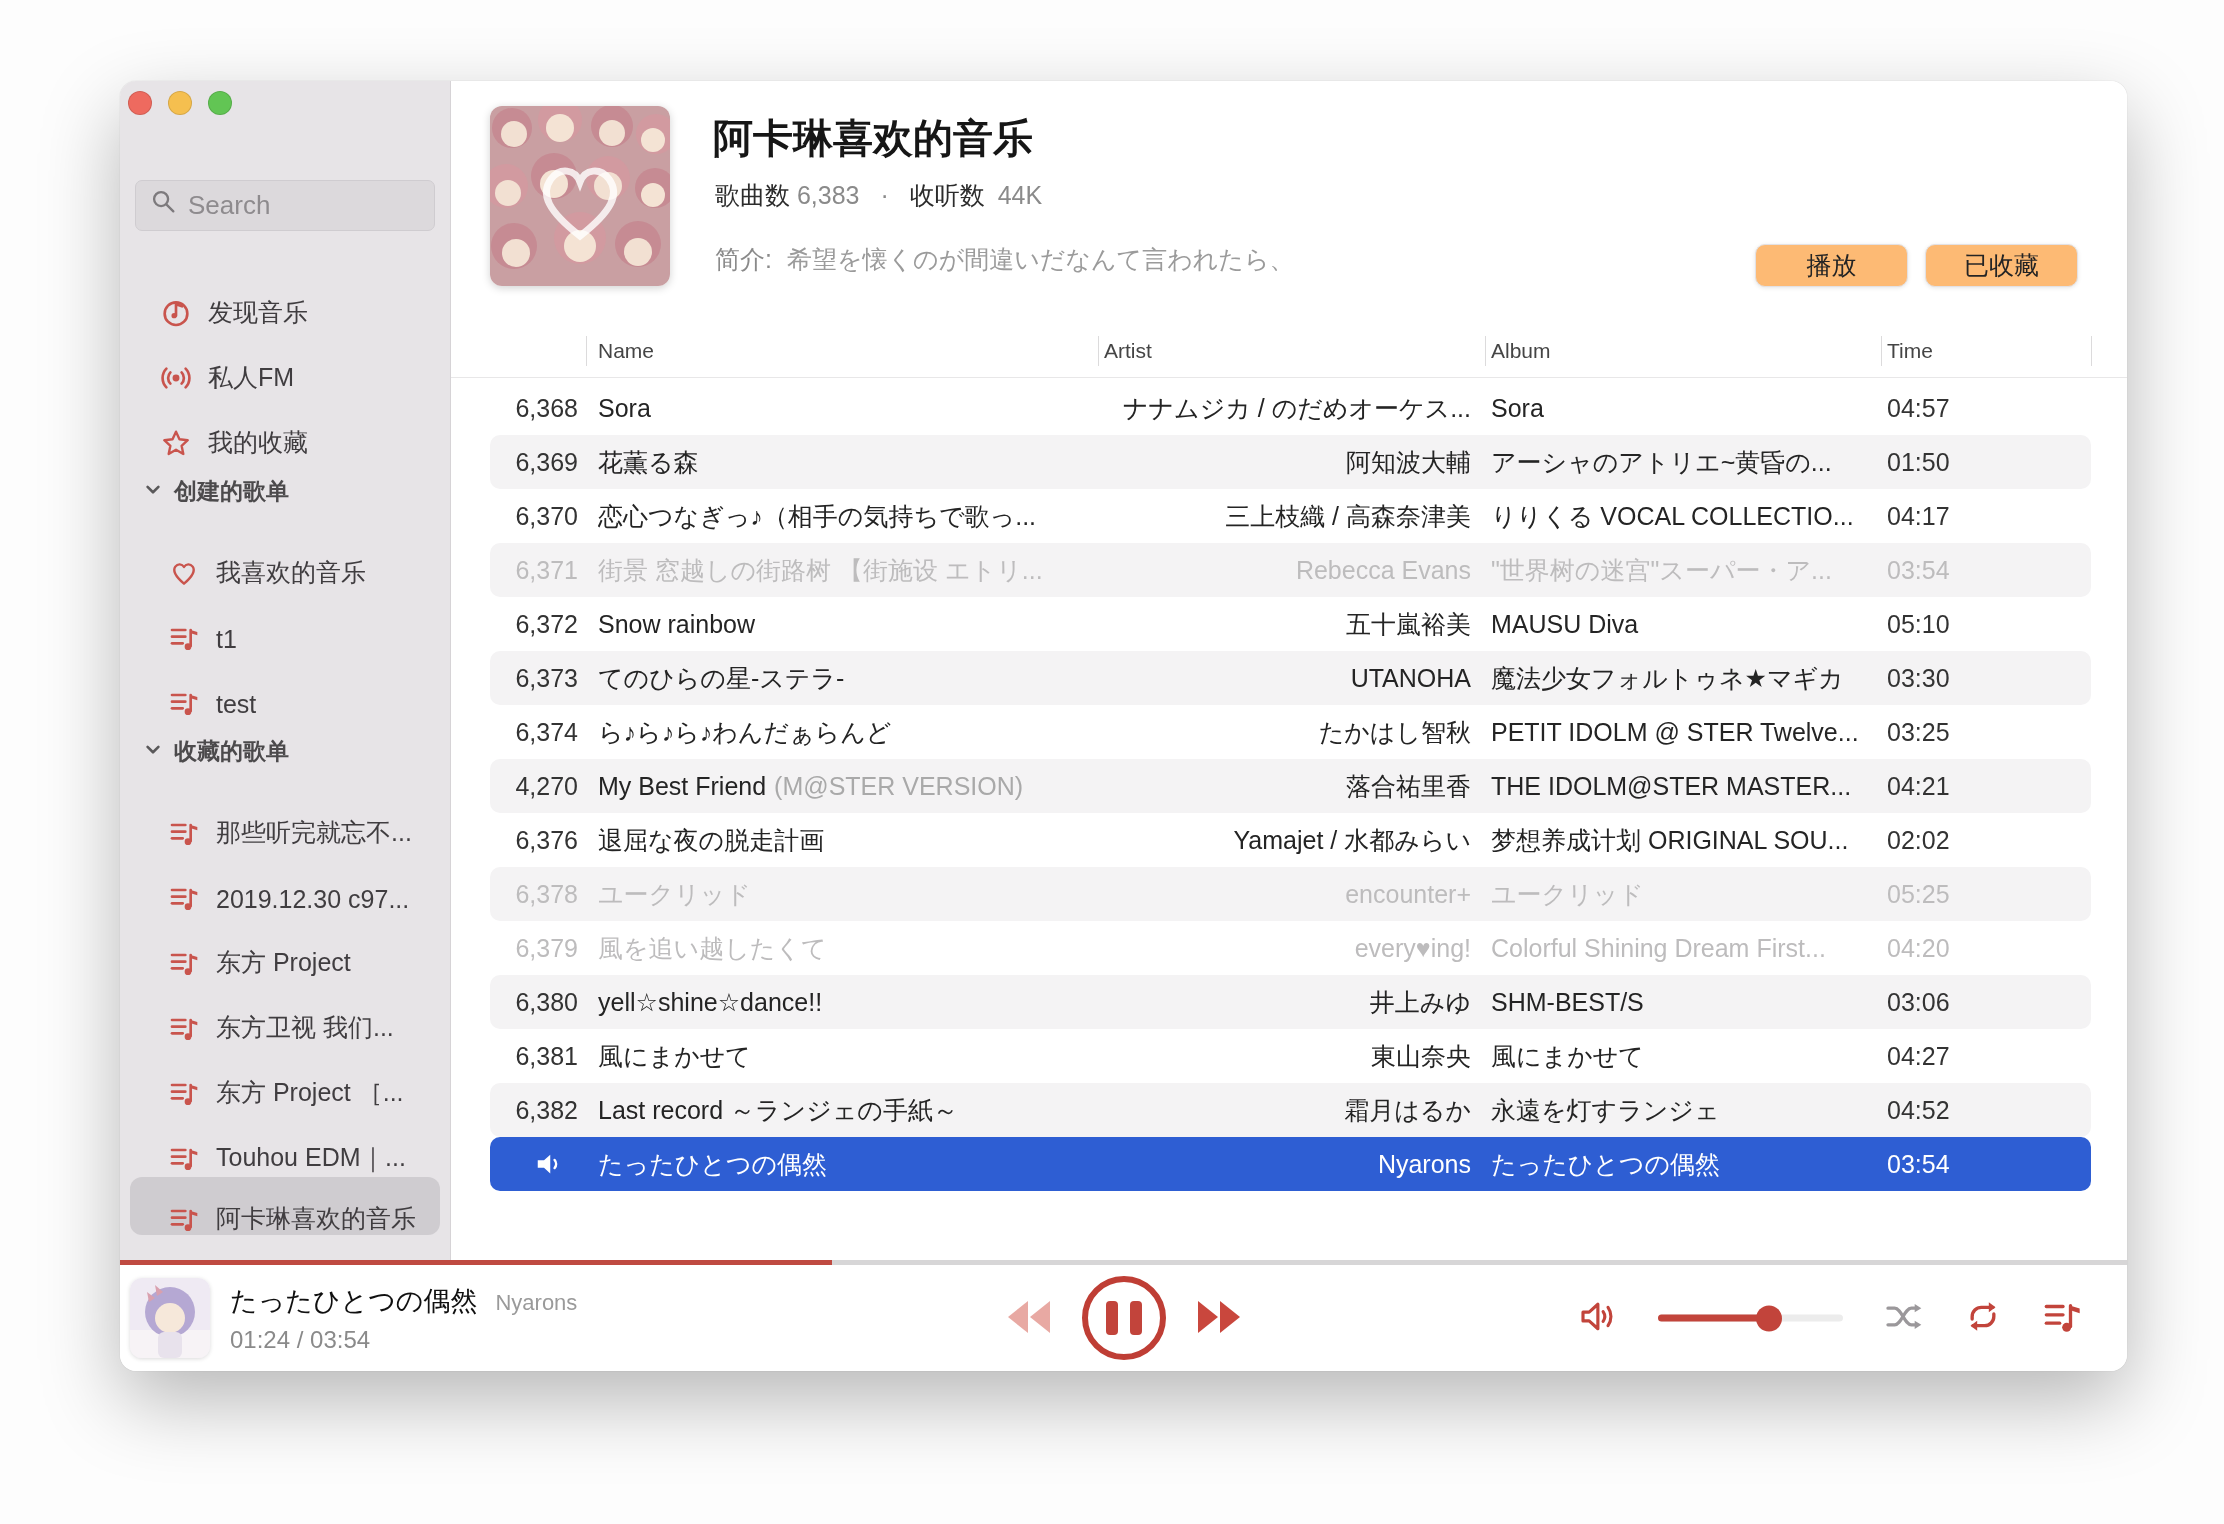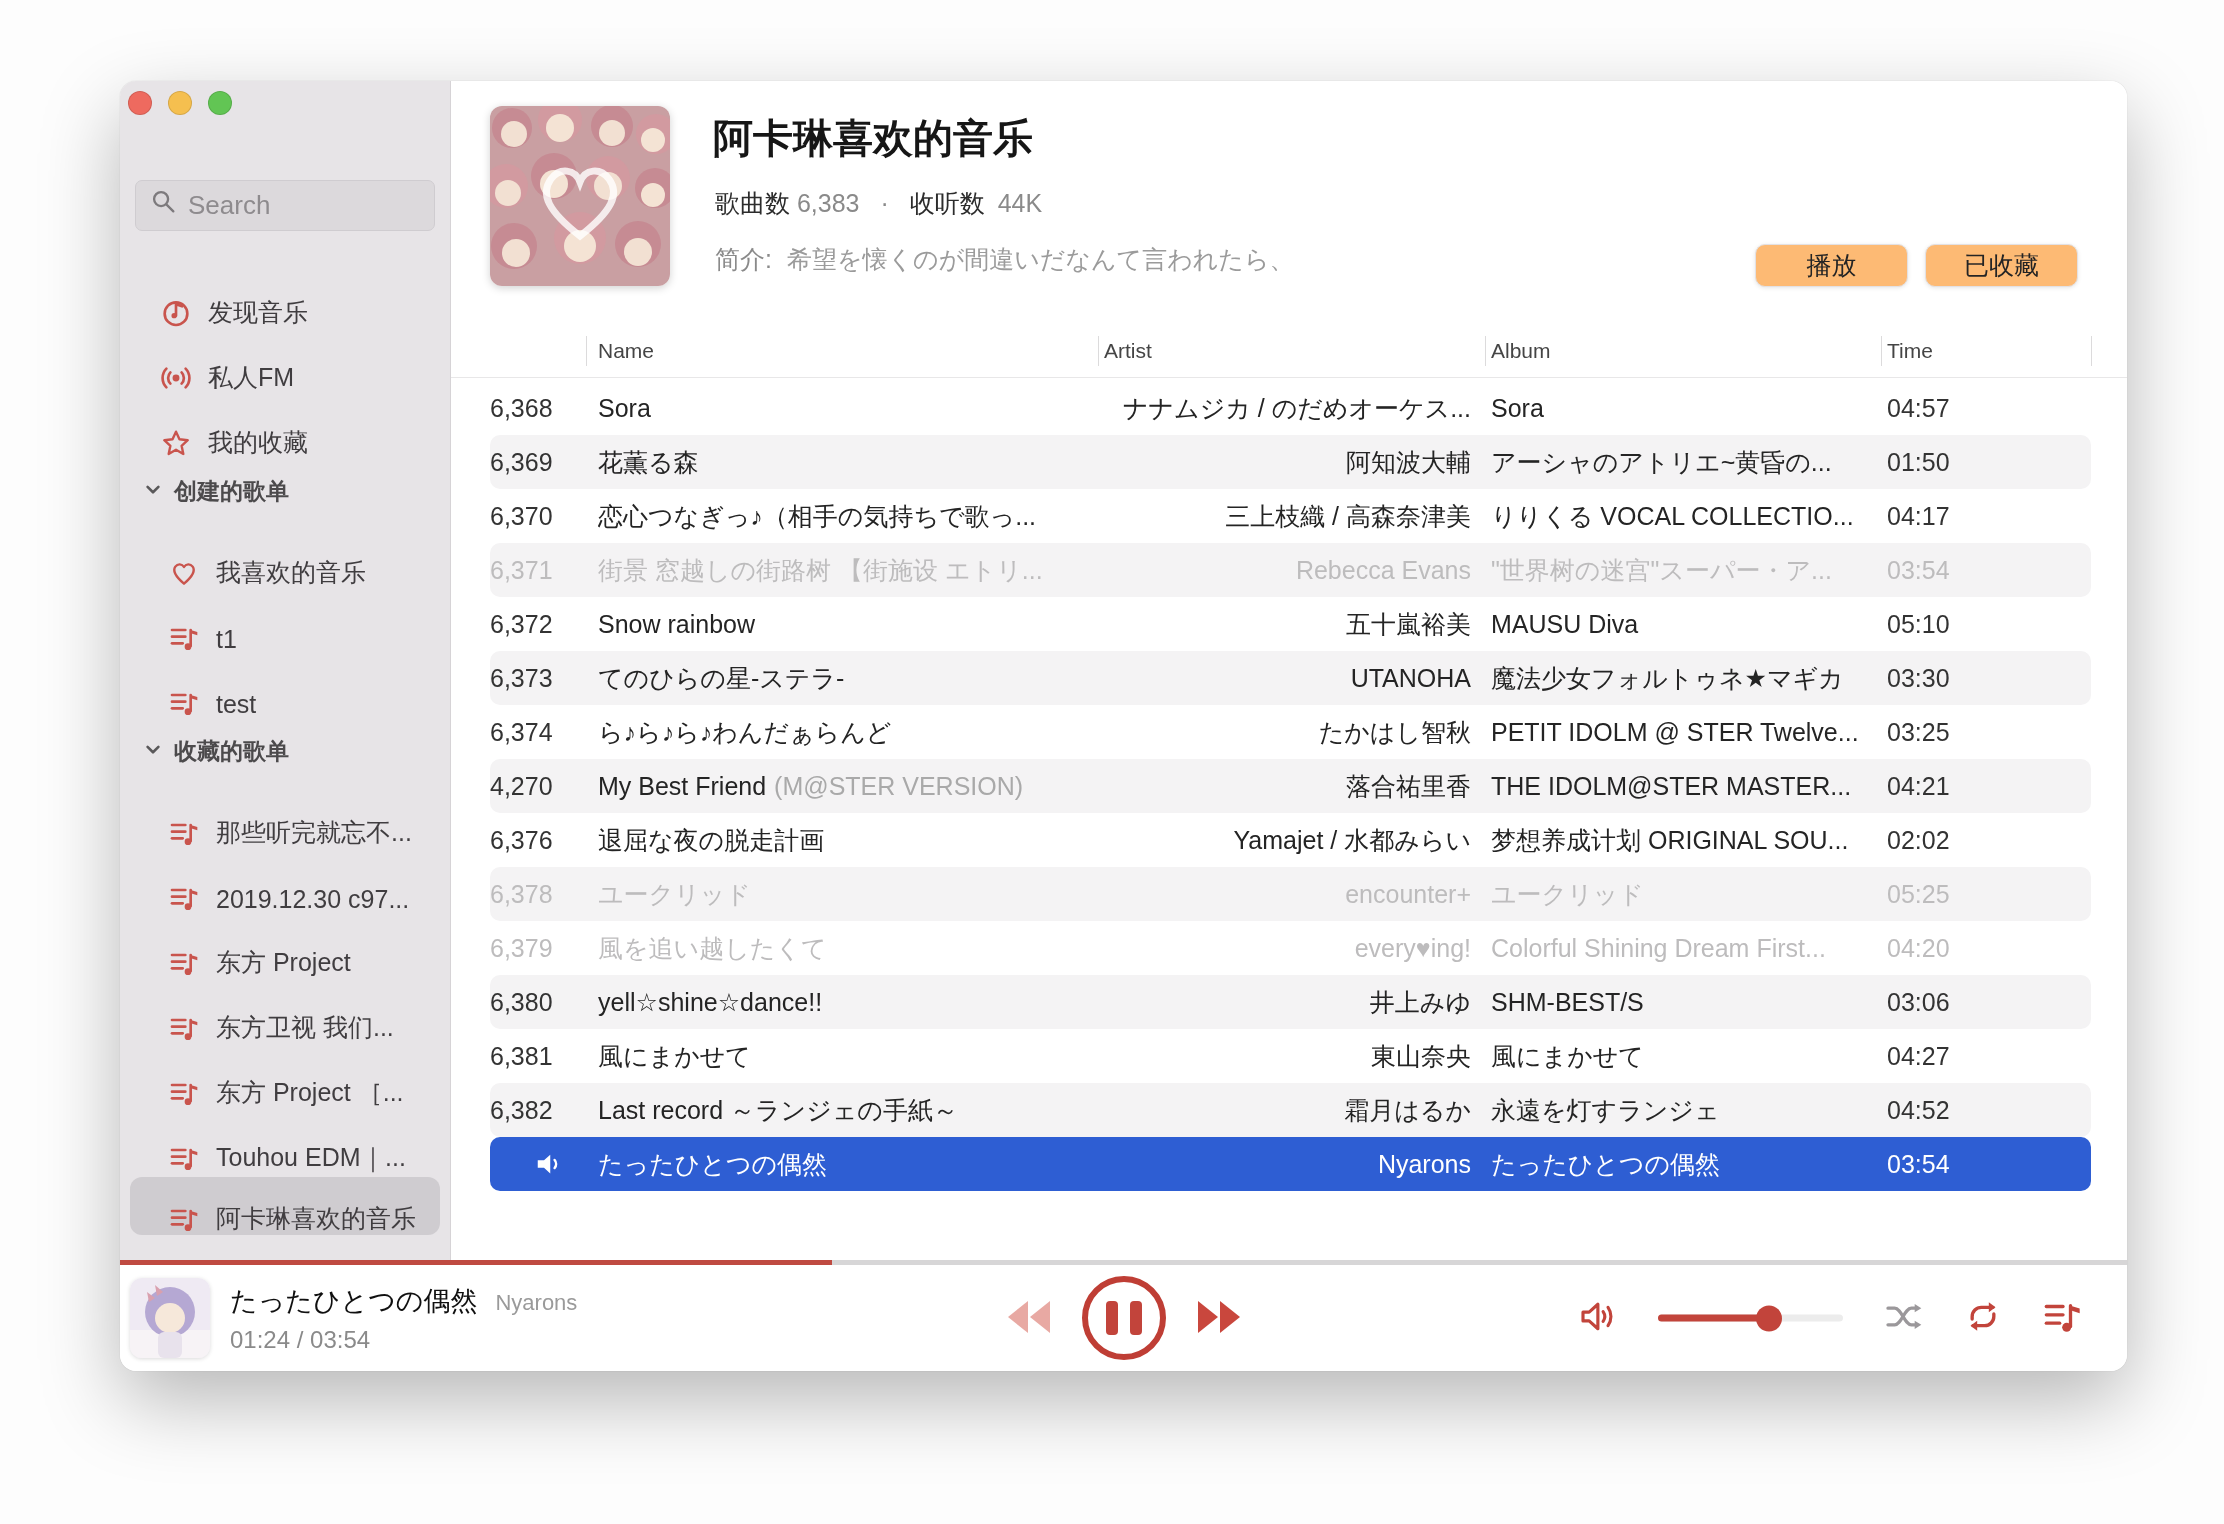--- a/index.html
+++ b/index.html
@@ -34,40 +34,40 @@
   .side-item.sub{padding-left:48px;}
   .side-item.selected{background:#cfccd0;border-radius:12px;margin:0 10px;padding-left:38px;height:58px;margin-top:3px;margin-bottom:4px;}
   .side-section{height:65px;display:flex;align-items:center;padding-left:20px;gap:8px;
     font-size:23px;font-weight:700;color:#4c4a4c;}
   
   .main{flex:1;background:#fff;position:relative;min-width:0;}
   .phead{position:relative;height:246px;}
   .cover{position:absolute;left:39px;top:25px;width:180px;height:180px;border-radius:12px;overflow:hidden;
     box-shadow:0 2px 8px rgba(0,0,0,.18);}
   .ptitle{position:absolute;left:262px;top:30px;margin:0;font-size:40px;font-weight:700;color:#161616;}
-  .pstats{position:absolute;left:264px;top:106px;font-size:25px;color:#2c2c2c;}
+  .pstats{position:absolute;left:264px;top:98px;font-size:25px;color:#2c2c2c;}
   .pstats .v{color:#8a8a8a;}
   .pstats .dot{color:#8a8a8a;margin:0 14px;}
   .pstats .lbl2{margin-left:6px;}
   .pdesc{position:absolute;left:264px;top:162px;font-size:25px;color:#9b9b9b;}
   .pdesc .dlbl{color:#8a8a8a;margin-right:8px;}
   .actions{position:absolute;top:163px;right:49px;display:flex;gap:17px;}
   .btn{width:153px;height:43px;box-sizing:border-box;background:#fdba74;border:1px solid #e3e1e3;border-radius:10px;
     box-shadow:0 1px 4px rgba(0,0,0,.10);font-size:25px;color:#242424;display:flex;align-items:center;justify-content:center;
     font-family:inherit;}
   
   .thead{position:relative;height:50px;border-bottom:1px solid #e8e7e8;}
   .th{position:absolute;top:12px;font-size:21px;color:#454545;}
   .th-name{left:147px;} .th-artist{left:653px;} .th-album{left:1040px;} .th-time{left:1436px;}
   .tdiv{position:absolute;top:9px;width:1px;height:30px;background:#dcdbdc;}
   .d1{left:135px;} .d2{left:647px;} .d3{left:1034px;} .d4{left:1430px;} .d5{left:1640px;}
   .rows{margin:3px 0 0 39px;width:1601px;}
   .song-row{height:54px;display:flex;align-items:center;border-radius:10px;font-size:25px;color:#242424;}
   .rows .song-row:nth-child(even){background:#f4f3f4;}
-  .c-idx{flex:0 0 88px;text-align:left;color:#333;font-variant-numeric:tabular-nums;}
+  .c-idx{flex:0 0 88px;text-align:right;color:#333;font-variant-numeric:tabular-nums;}
   .c-name{flex:0 0 486px;margin-left:20px;white-space:nowrap;overflow:hidden;text-overflow:ellipsis;}
   .c-name .suffix{color:#a9a9a9;margin-left:8px;}
   .c-artist{flex:0 0 367px;margin-left:20px;white-space:nowrap;overflow:hidden;text-overflow:ellipsis;text-align:right;}
   .c-album{flex:0 0 376px;margin-left:20px;white-space:nowrap;overflow:hidden;text-overflow:ellipsis;}
   .c-time{flex:1;margin-left:20px;color:#333;font-variant-numeric:tabular-nums;}
   .song-row.disabled .c-idx,.song-row.disabled .c-name,.song-row.disabled .c-artist,
   .song-row.disabled .c-album,.song-row.disabled .c-time,.song-row.disabled .suffix{color:#bdbcbd;}
   .playing-row{margin:0 0 0 39px;width:1601px;background:#2e5ed3;color:#fff;}
   .playing-row .c-idx{display:flex;justify-content:flex-end;padding-right:14px;box-sizing:border-box;color:#fff;}
   .playing-row .c-name,.playing-row .c-artist,.playing-row .c-album,.playing-row .c-time{color:#fff;}

